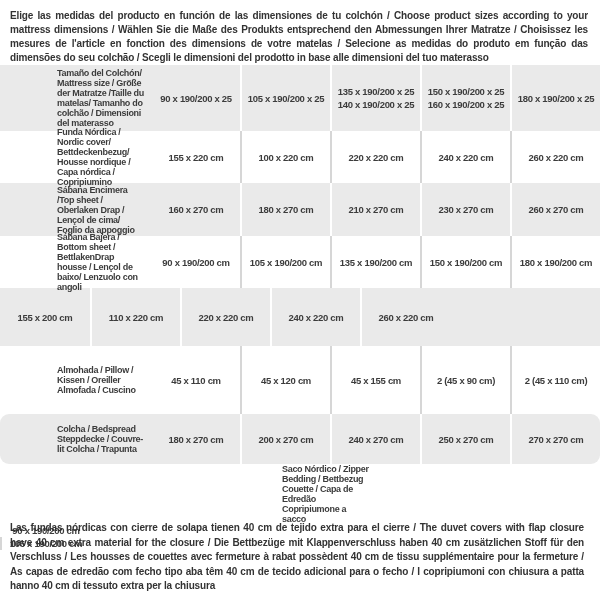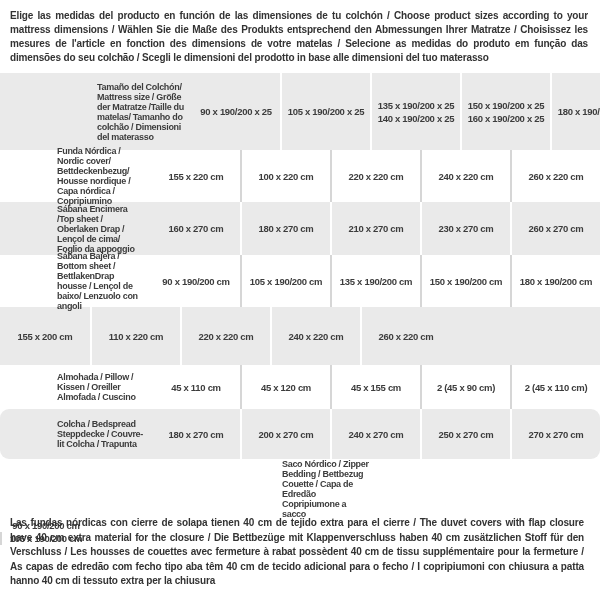--- a/index.html
+++ b/index.html
@@ -9,44 +9,44 @@
   }
   html,body{margin:0;padding:0;}
   body{
     width:600px;height:600px;
     background:#ffffff;
     font-family:"Liberation Sans", sans-serif;
     color:var(--text);
     overflow:hidden;
   }
   .intro{
-    margin:9px 12px 8px 10px;
+    margin:9px 12px 0 10px;
     font-size:10px;
     font-weight:700;
     line-height:14px;
     letter-spacing:-0.15px;
     text-align:justify;
     color:#333333;
   }
   .size-table{
     width:600px;
   }
   .trow{
     display:flex;
     align-items:center;
     width:600px;
     box-sizing:border-box;
   }
   .trow.stripe{ background:var(--stripe); }
-  .trow:nth-child(1){height:77px;padding-left:40px;}
+  .trow:nth-child(1){height:66px;}
   .trow:nth-child(2){height:52px;}
   .trow:nth-child(3){height:53px;justify-content:flex-end;}
   .trow:nth-child(4){height:52px;}
   .trow:nth-child(5){height:58px;}
-  .trow:nth-child(6){height:44px;justify-content:flex-end;}
+  .trow:nth-child(6){height:68px;justify-content:flex-end;}
   .trow:nth-child(7){height:50px;border-radius:9px;}
   .trow:nth-child(8){height:50px;flex-direction:column;}
   .tlabel{
     width:150px;
     box-sizing:border-box;
     padding-left:57px;
     padding-right:5px;
     font-size:9px;
     font-weight:700;
     line-height:10px;

